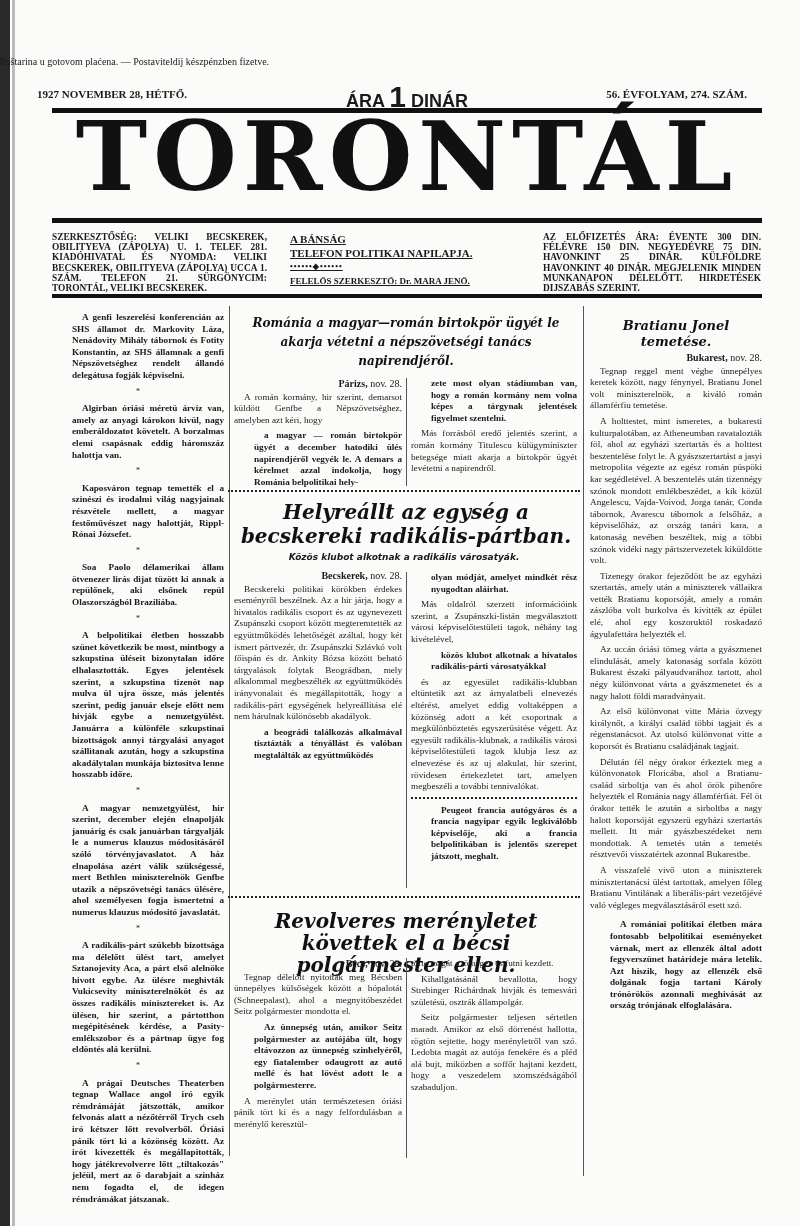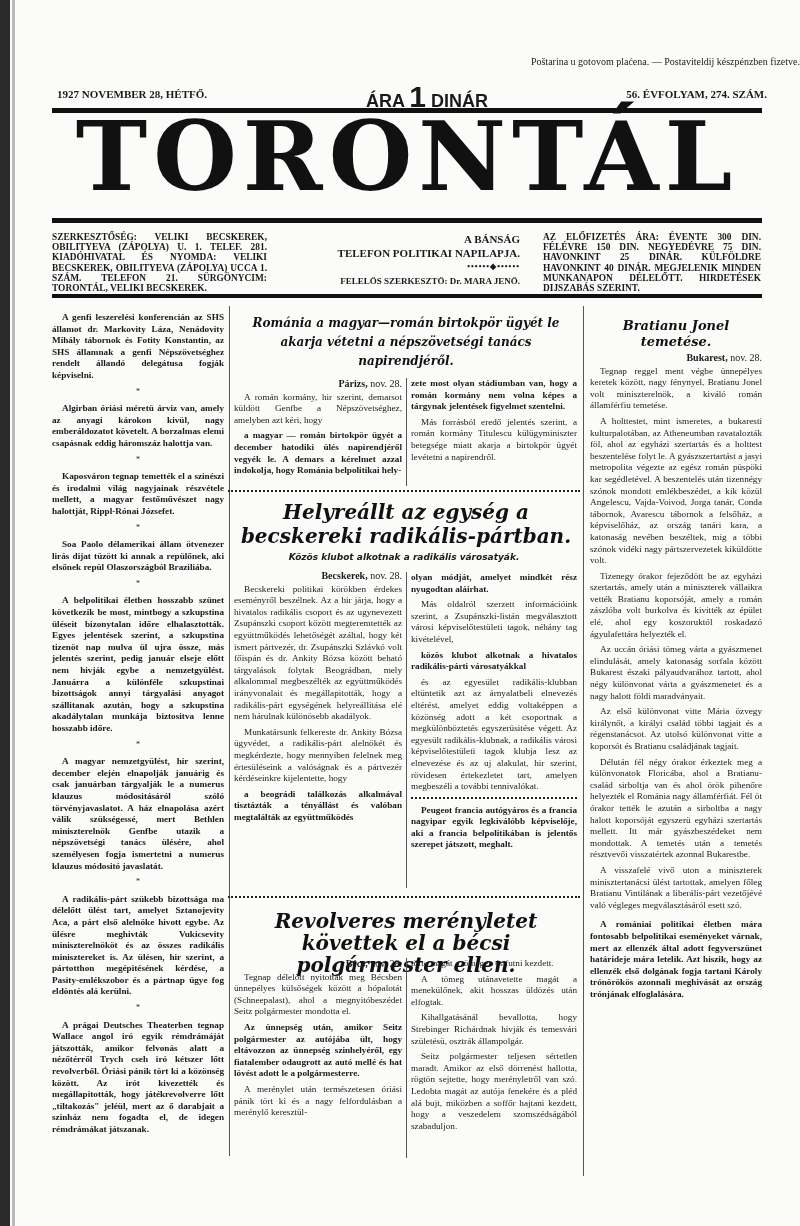--- a/index.html
+++ b/index.html
@@ -2,37 +2,37 @@
 <html><head>
 <meta charset="utf-8">
 <style>
   html, body { margin: 0; padding: 0; }
   body {
     width: 800px; height: 1226px; background: #fbfbfa; overflow: hidden;
     position: relative; font-family: "Liberation Serif", serif; color: #1a1a1a;
   }
   .left-edge { position: absolute; left: 0; top: 0; width: 10px; height: 1226px; background: #2a2a2a; }
   .left-edge2 { position: absolute; left: 12px; top: 0; width: 3px; height: 1226px; background: #bbb; }
-  .postal { position: absolute; top: 56px; left: 0; width: 800px; text-align: right; font-size: 10px; }
-  .dateline { position: absolute; top: 84px; left: 57px; width: 710px; height: 24px; }
+  .postal { position: absolute; top: 56px; left: 0; width: 800px; text-align: left; font-size: 10px; }
+  .dateline { position: absolute; top: 84px; left: 37px; width: 710px; height: 24px; }
   .dateline .date { position: absolute; left: 0; top: 4px; font-weight: bold; font-size: 11px; }
   .dateline .price { position: absolute; left: 300px; width: 140px; top: -4px; text-align: center; font-family: "Liberation Sans", sans-serif; font-weight: bold; font-size: 18px; }
   .dateline .price b { font-size: 30px; }
   .dateline .issue { position: absolute; right: 0; top: 4px; font-weight: bold; font-size: 11px; }
   .rule-thick { position: absolute; left: 52px; width: 710px; height: 5px; background: #111; }
   .masthead { position: absolute; top: 112px; left: 52px; width: 710px; height: 90px; text-align: center;
     font-family: "DejaVu Serif", serif; font-weight: bold; font-size: 96px; letter-spacing: 6px; line-height: 90px; color: #111; }
   .info { position: absolute; top: 232px; font-weight: bold; font-size: 9.4px; line-height: 10.2px; }
   .info.left { left: 52px; width: 215px; text-align: justify; }
   .info.right { left: 543px; width: 218px; text-align: justify; }
-  .info.center { left: 290px; width: 230px; text-align: right; font-size: 11px; line-height: 14px; }
+  .info.center { left: 290px; width: 230px; text-align: left; font-size: 11px; line-height: 14px; text-decoration: underline; }
   .info.center .dots { letter-spacing: 1px; font-size: 8px; }
   .col { position: absolute; font-size: 9.2px; line-height: 11.6px; text-align: justify; }
   .col p { margin: 0 0 4px 0; text-indent: 10px; }
-  .col p.bold { font-weight: bold; }
+  .col p.bold { font-weight: bold; margin-left: 20px; }
   .star { text-align: center; font-size: 8px; margin: 2px 0 6px; }
   .vrule { position: absolute; width: 1px; background: #555; }
   h1.head { position: absolute; margin: 0; font-family: "DejaVu Serif", serif; font-style: italic; font-weight: bold; text-align: center; color: #111; }
   .dotrule { position: absolute; left: 228px; width: 352px; height: 6px; border-top: 2px dotted #222; }
   .dateline-art { text-align: right; font-size: 10px; margin-bottom: 2px; }
   .dateline-art b { font-weight: bold; }
   .subhead { position: absolute; font-family: "DejaVu Sans", sans-serif; font-style: italic; font-weight: bold; font-size: 9px; text-align: center; }
 </style>
 </head>
 <body>
@@ -93,21 +93,20 @@
   <p class="bold" style="text-indent:0">zete most olyan stádiumban van, hogy a román kormány nem volna képes a tárgynak jelentések figyelmet szentelni.</p>
   <p>Más forrásból eredő jelentés szerint, a román kormány Titulescu külügyminiszter betegsége miatt akarja a birtokpör ügyét levétetni a napirendről.</p>
 </div>
 <div class="dotrule" style="top:490px"></div>
 
 <h1 class="head" style="left:234px; top:500px; width:344px; font-size:20px; line-height:24px;">Helyreállt az egység a becskereki radikális-pártban.</h1>
 <div class="subhead" style="left:234px; top:552px; width:340px;">Közös klubot alkotnak a radikális városatyák.</div>
 <div class="col" style="left:234px; top:570px; width:168px;">
   <div class="dateline-art"><b>Becskerek,</b> <span>nov. 28.</span></div>
   <p>Becskereki politikai körökben érdekes eseményről beszélnek. Az a hir járja, hogy a hivatalos radikális csoport és az ugynevezett Zsupánszki csoport között megteremtették az együttműködés lehetőségét azáltal, hogy két ismert pártvezér, dr. Zsupánszki Szlávkó volt főispán és dr. Ankity Bózsa között beható tárgyalások folytak Beográdban, mely alkalommal megbeszélték az együttműködés irányvonalait és megállapitották, hogy a radikális-párt egységének helyreállitása elé nem hárulnak különösebb akadályok.</p>
-  <p>Munkatársunk felkereste dr. Ankity Bózsa ügyvédet, a radikális-párt alelnökét és megkérdezte, hogy mennyiben felelnek meg értesüléseink a valóságnak és a pártvezér kérdéseinkre kijelentette, hogy</p>
   <p class="bold">a beográdi találkozás alkalmával tisztázták a tényállást és valóban megtalálták az együttműködés</p>
 </div>
 <div class="vrule" style="left:406px; top:572px; height:316px;"></div>
 <div class="col" style="left:411px; top:572px; width:166px;">
   <p class="bold" style="text-indent:0">olyan módját, amelyet mindkét rész nyugodtan aláirhat.</p>
   <p>Más oldalról szerzett információink szerint, a Zsupánszki-listán megválasztott városi képviselőtestületi tagok, néhány tag kivételével,</p>
   <p class="bold">közös klubot alkotnak a hivatalos radikális-párti városatyákkal</p>
   <p>és az egyesület radikális-klubban eltüntetik azt az árnyalatbeli elnevezés eltérést, amelyet eddig voltaképpen a közönség adott a két csoportnak a megkülönböztetés egyszerüsitése végett. Az egyesült radikális-klubnak, a radikális városi képviselőtestületi tagok klubja lesz az elnevezése és az uj alakulat, hir szerint, rövidesen értekezletet tart, amelyen megbeszéli a további tennivalókat.</p>
   <div style="border-top:2px dotted #222; margin:4px 0 6px;"></div>
   <p class="bold">Peugeot francia autógyáros és a francia nagyipar egyik legkiválóbb képviselője, aki a francia belpolitikában is jelentős szerepet játszott, meghalt.</p>
@@ -117,21 +116,20 @@
 <h1 class="head" style="left:234px; top:910px; width:344px; font-size:20px; line-height:22px;">Revolveres merényletet követtek el a bécsi polgármester ellen.</h1>
 <div class="col" style="left:234px; top:958px; width:168px;">
   <div class="dateline-art"><b>Bécs,</b> <span>nov. 28.</span></div>
   <p>Tegnap délelőtt nyitották meg Bécsben ünnepélyes külsőségek között a hópalotát (Schneepalast), ahol a megnyitóbeszédet Seitz polgármester mondotta el.</p>
   <p class="bold">Az ünnepség után, amikor Seitz polgármester az autójába ült, hogy eltávozzon az ünnepség szinhelyéről, egy fiatalember odaugrott az autó mellé és hat lövést adott le a polgármesterre.</p>
   <p>A merénylet után természetesen óriási pánik tört ki és a nagy felfordulásban a merénylő keresztül-</p>
 </div>
 <div class="vrule" style="left:406px; top:958px; height:200px;"></div>
 <div class="col" style="left:411px; top:958px; width:166px;">
   <p style="text-indent:0">törte magát a tömegen és futni kezdett.</p>
-  <p>A tömeg utánavetette magát a menekülőnek, akit hosszas üldözés után elfogtak.</p>
   <p>Kihallgatásánál bevallotta, hogy Strebinger Richárdnak hivják és temesvári születésü, osztrák állampolgár.</p>
   <p>Seitz polgármester teljesen sértetlen maradt. Amikor az első dörrenést hallotta, rögtön sejtette, hogy merényletről van szó. Ledobta magát az autója fenekére és a pléd alá bujt, miközben a soffőr hajtani kezdett, hogy a veszedelem szomszédságából szabaduljon.</p>
 </div>
 
 <h1 class="head" style="left:590px; top:318px; width:172px; font-size:13px; line-height:16px;">Bratianu Jonel temetése.</h1>
 <div class="col" style="left:590px; top:352px; width:172px;">
   <div class="dateline-art"><b>Bukarest,</b> <span>nov. 28.</span></div>
   <p>Tegnap reggel ment végbe ünnepélyes keretek között, nagy fénynyel, Bratianu Jonel volt miniszterelnök, a kiváló román államférfiu temetése.</p>
   <p>A holttestet, mint ismeretes, a bukaresti kulturpalotában, az Atheneumban ravatalozták föl, ahol az egyházi szertartás és a holttest beszentelése folyt le. A gyászszertartást a jasyi metropolita végezte az egész román püspöki kar segédletével. A beszentelés után tizennégy szónok mondott emlékbeszédet, a kik közül Angelescu, Vajda-Voivod, Jorga tanár, Conda tábornok, Avarescu tábornok a felsőház, a képviselőház, az ország tanári kara, a katonaság nevében beszéltek, mig a többi szónok vidéki nagy pártszervezetek kiküldötte volt.</p>
   <p>Tizenegy órakor fejeződött be az egyházi szertartás, amely után a miniszterek vállaikra vették Bratianu koporsóját, amely a román zászlóba volt burkolva és kivitték az épület elé, ahol egy koszoruktól roskadazó ágyulafettára helyezték el.</p>

